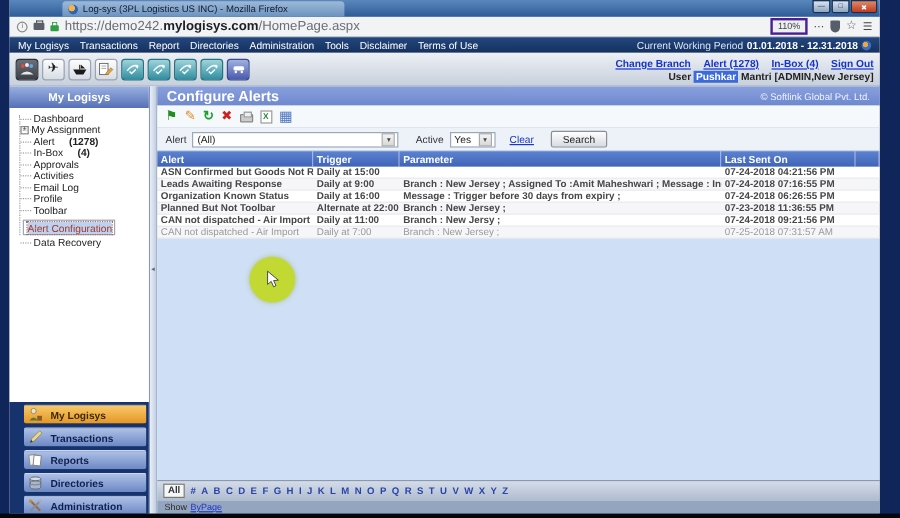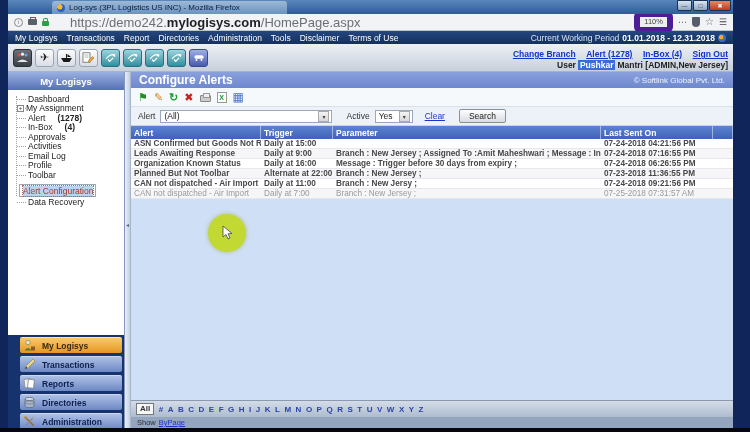--- a/index.html
+++ b/index.html
@@ -23,24 +23,24 @@
   
   .navbar { height:17px; background:#f2f3f5; border-bottom:1px solid #bfc3ca; display:flex; align-items:center;
             gap:5px; padding:0 6px; flex:none; }
   .ic-info { width:9px; height:9px; border:1px solid #8a8a8a; border-radius:50%; font-size:6px; color:#777;
              display:flex; align-items:center; justify-content:center; }
   .ic-case { width:9px; height:6px; background:#5a5f68; border-radius:1px; position:relative; }
   .ic-case::before { content:""; position:absolute; left:2px; top:-2px; width:4px; height:2px; border:1px solid #5a5f68; border-bottom:none; }
   .ic-lock { width:7px; height:5px; background:#2f9e44; border-radius:1px; position:relative; margin-top:2px; }
   .ic-lock::before { content:""; position:absolute; left:1px; top:-3px; width:3px; height:3px;
                      border:1px solid #2f9e44; border-bottom:none; border-radius:2px 2px 0 0; }
-  .url { font-size:13px; color:#6a6f76; white-space:nowrap;margin-left:16px; }
+  .url { font-size:11px; color:#6a6f76; white-space:nowrap; }
   .url .dom { color:#1c1f24; font-weight:bold; }
   .nav-spacer { flex:1; }
-  .zoom-pill { border:6px solid #4c1d95; border-radius:6px; background:#eceef0; font-size:7.5px; color:#444; padding:0 4px; line-height:10px; }
+  .zoom-pill { border:2px solid #4c1d95; border-radius:0; background:#eceef0; font-size:7.5px; color:#444; padding:0 4px; line-height:10px; }
   .ic-dots { font-size:9px; color:#444; }
   .ic-shield { width:8px; height:10px; background:#555e6a; border-radius:1px 1px 4px 4px; }
   .ic-star { font-size:10px; color:#5a5f66; line-height:10px; }
   .ic-menu { font-size:9px; color:#444; }
 
   
   .menubar { height:13px; background:linear-gradient(#24477f,#14305e); display:flex; align-items:center;
              gap:9px; padding:0 7px; flex:none; }
   .menu-item { font-size:8.5px; color:#fff; white-space:nowrap; }
   .wp { margin-left:auto; display:flex; align-items:center; gap:3px; font-size:8.5px; }

